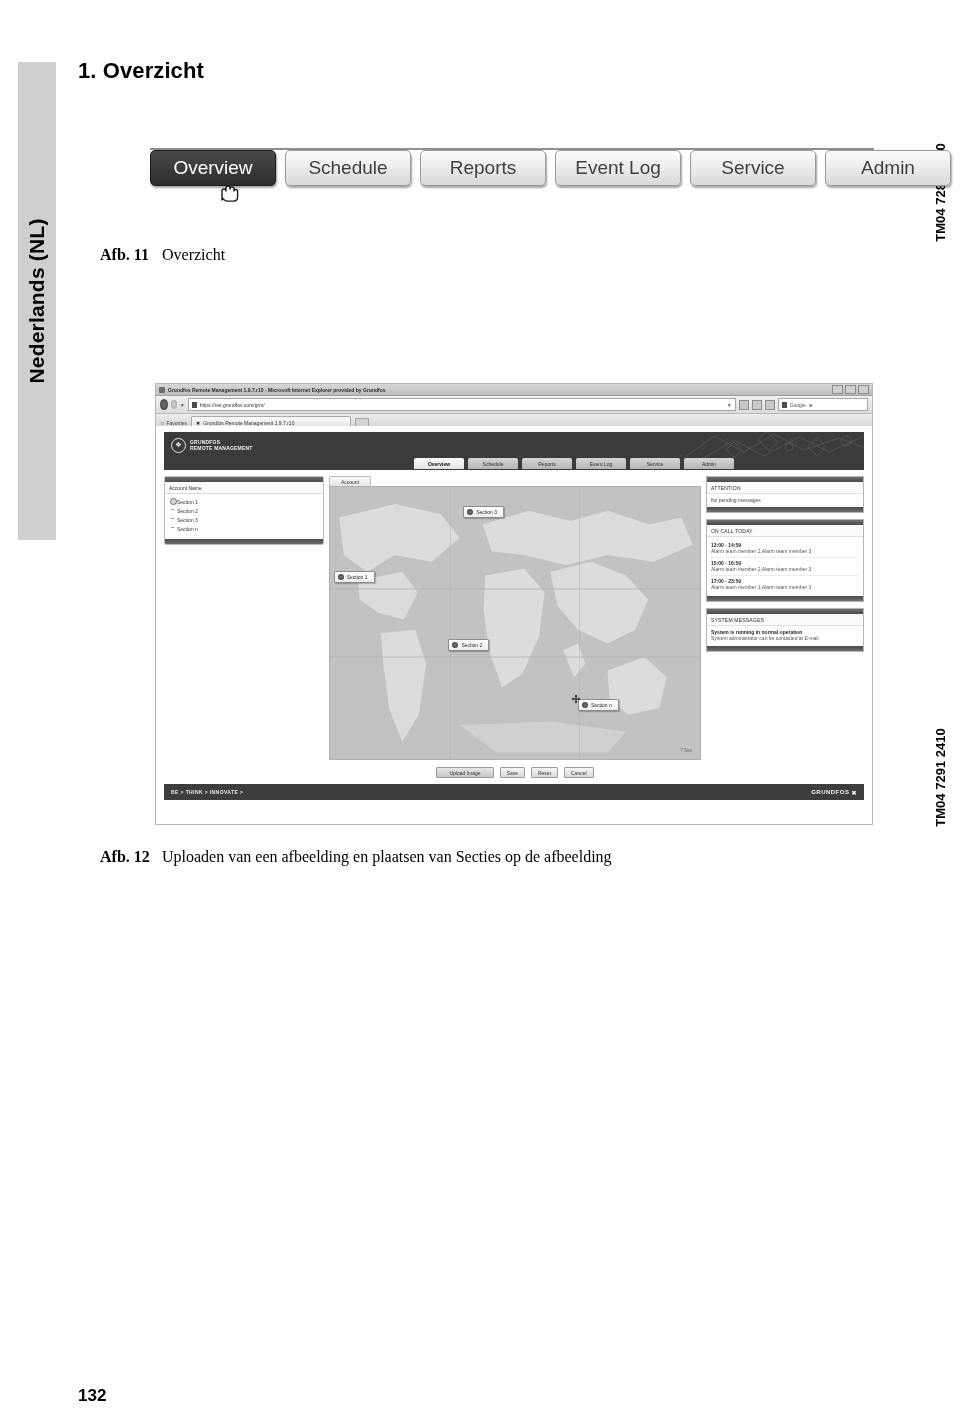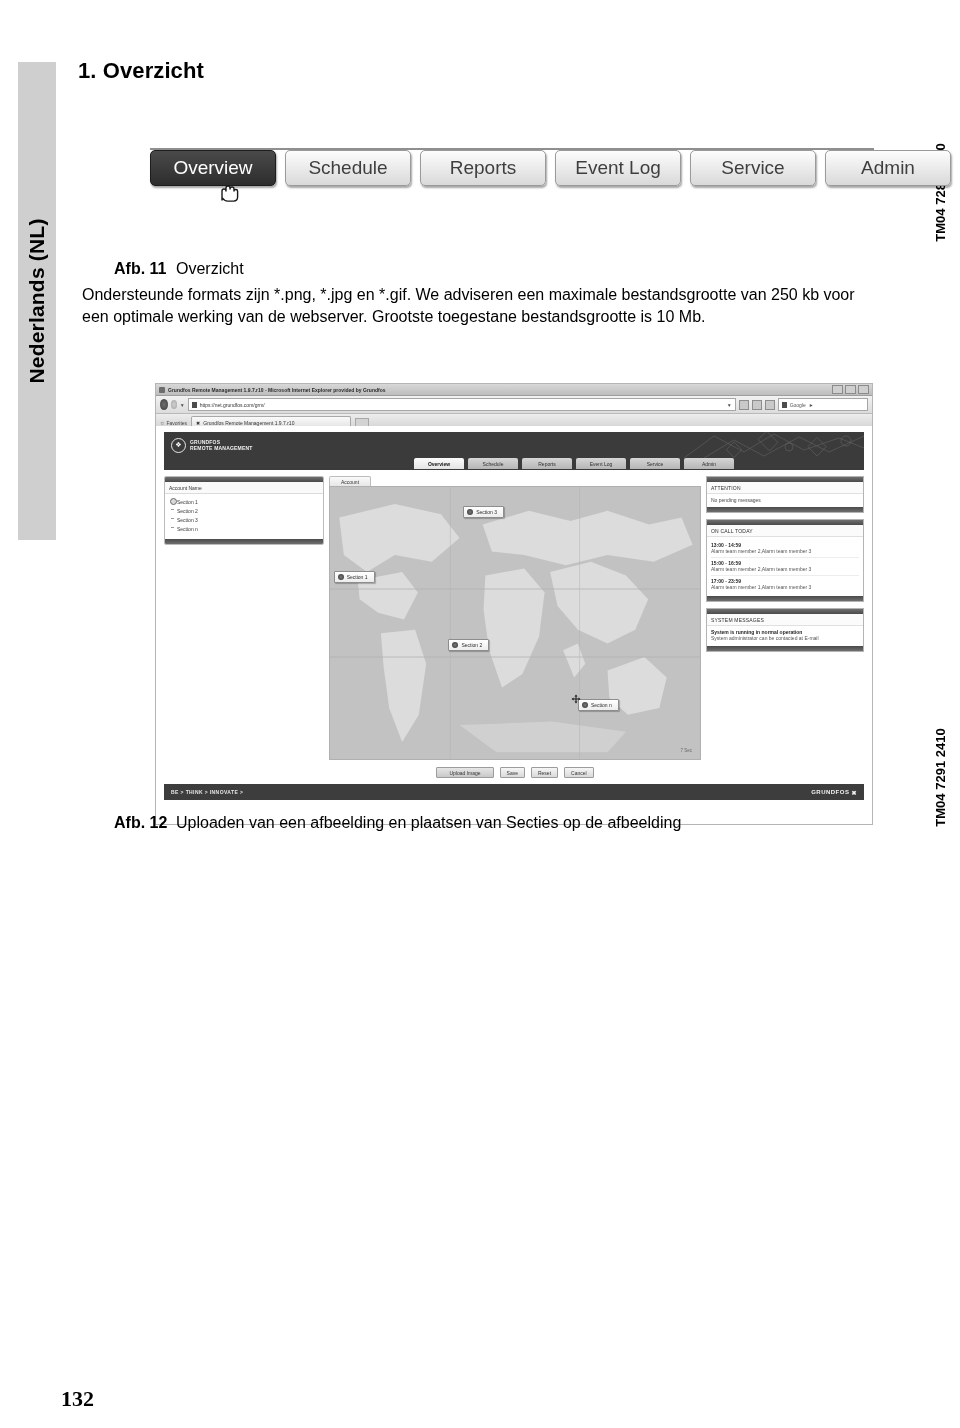--- a/index.html
+++ b/index.html
@@ -41,21 +41,21 @@
     display:flex;align-items:center;justify-content:center;
     font-size:19px;color:#3f3f3f;
     box-shadow:1px 2px 2px rgba(0,0,0,.35);
   }
   .btn-tab.sel{
     background:linear-gradient(#4a4a4a,#2d2d2d);color:#fff;border-color:#1d1d1d;
   }
   #cursor-hand{position:absolute;left:64px;top:40px;width:26px;height:26px;}
 
   
-  .caption{font-size:16px;margin:14px;}
+  .caption{font-size:16px;margin:0;font-family:Liberation Serif, serif;}
   .caption .cap-num{font-weight:bold;}
   .cap-text{font-weight:normal;}
 
   #cap11{position:absolute;left:100px;top:246px;}
   #cap11 .cap-lbl{display:inline-block;min-width:62px;}
 
   
   #para-block{position:absolute;left:82px;top:284px;width:800px;}
   #para-1{font-size:16px;font-weight:bold;line-height:1.38;margin:0 0 10px 0;}
   #para-2{font-size:16px;line-height:1.38;margin:0;}
@@ -189,25 +189,25 @@
   .sysmsg-sub{color:#555;line-height:1.35;}
   
   .grm-footer{
     margin-top:6px;height:16px;background:#3d3d3d;display:flex;align-items:center;
     padding:0 7px;
   }
   .grm-footer .bti{color:#e6e6e6;font-size:5px;letter-spacing:.4px;font-weight:bold;}
   .grm-footer .brand{margin-left:auto;color:#f2f2f2;font-size:6px;font-weight:bold;letter-spacing:.5px;display:flex;align-items:center;gap:2px;}
 
   
-  #cap12{position:absolute;left:100px;top:800px;}
+  #cap12{position:absolute;left:100px;top:848px;}
   #cap12 .cap-lbl{display:inline-block;min-width:62px;}
 
   
-  #page-number{position:absolute;left:61px;top:1386px;font-size:22px;font-weight:bold;font-family:Liberation Serif, serif;}
+  #page-number{position:absolute;left:78px;top:1386px;font-size:17px;font-weight:bold;}
 </style>
 </head>
 <body>
 
 <div id="lang-band">
   <div class="txt">Nederlands (NL)</div>
 </div>
 
 <div class="tm-code" id="tm-top">TM04 7289 2410</div>
 <div class="tm-code" id="tm-bottom">TM04 7291 2410</div>
@@ -229,21 +229,20 @@
   <svg id="cursor-hand" viewBox="0 0 26 26">
     <path d="M8 20 L8 11 q0-2 2-2 t2 2 l0-3 q0-2 2-2 t2 2 l0 1 q0-2 2-2 t2 2 l0 2 q0-1.5 1.8-1.5 t1.8 1.6 l0 6 q0 4-4 4 l-6 0 q-3 0-5.6-3.5 z" fill="#ffffff" stroke="#1a1a1a" stroke-width="1.4" stroke-linejoin="round"></path>
   </svg>
 </div>
 
 <div class="caption" id="cap11">
   <span class="cap-num cap-lbl">Afb. 11</span><span class="cap-text">Overzicht</span>
 </div>
 
 <div id="para-block">
-  <p id="para-2">Ondersteunde formats zijn *.png, *.jpg en *.gif. We adviseren een maximale bestandsgrootte van 250 kb voor een optimale werking van de webserver. Grootste toegestane bestandsgrootte is 10 Mb.</p>
 </div>
 
 <div id="fig12">
 
   <div class="ie-titlebar">
     <div class="ie-icon"></div>
     <div class="ie-title">Grundfos Remote Management 1.9.7.r10 - Microsoft Internet Explorer provided by Grundfos</div>
     <div class="ie-winbtns">
       <span></span>
       <span></span>

